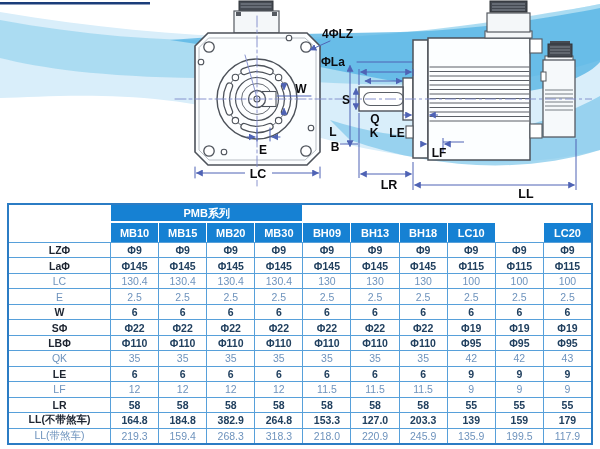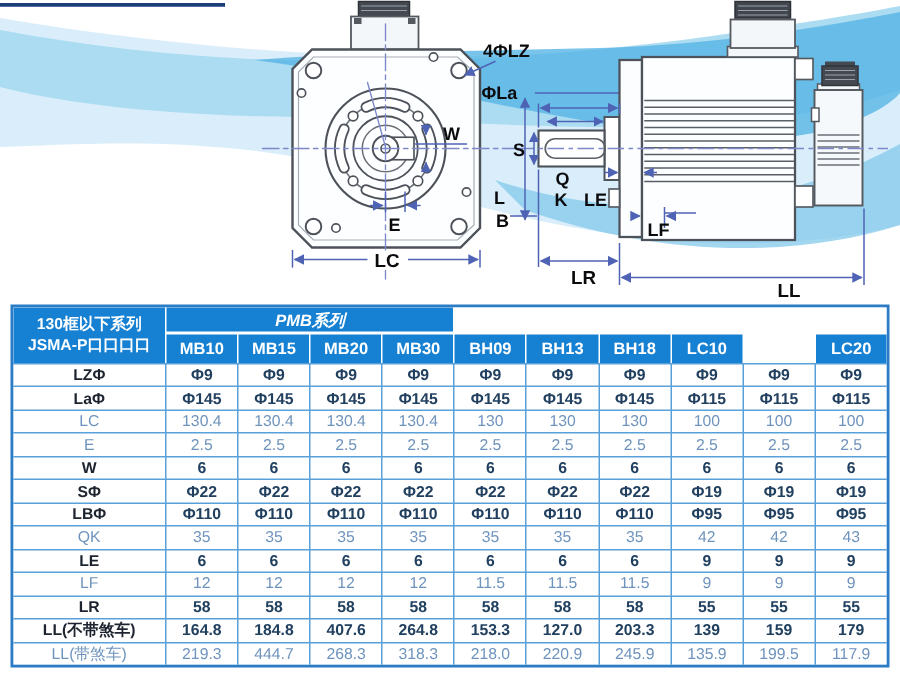--- a/index.html
+++ b/index.html
@@ -223,25 +223,21 @@
       <text class="dim" font-size="12" x="263" y="154" text-anchor="middle">E</text>
       <text class="dim" font-size="12" x="439" y="157" text-anchor="middle">LF</text>
       <text class="dim" font-size="12.5" x="258" y="178" text-anchor="middle">LC</text>
       <text class="dim" font-size="12.5" x="389" y="189" text-anchor="middle">LR</text>
       <text class="dim" font-size="12.5" x="526" y="198" text-anchor="middle">LL</text>
     </g>
   </svg>
 
   <div class="tbl">
     <div class="thead" id="thead">
-        <div class="hcell corner">
-          <span>130框以下系列</span>
-          <span>JSMA-P口口口口</span>
-        </div>
-        <div class="hcell group" style="grid-area: 1 / 2 / auto / span 4; font-style: italic;">PMB系列</div>
+        <div class="hcell group" style="grid-area: 1 / 2 / auto / span 4;">PMB系列</div>
         <div class="hcell model" style="grid-area: 2 / 2;">MB10</div>
         <div class="hcell model" style="grid-area: 2 / 3;">MB15</div>
         <div class="hcell model" style="grid-area: 2 / 4;">MB20</div>
         <div class="hcell model" style="grid-area: 2 / 5;">MB30</div>
         <div class="hcell model" style="grid-area: 2 / 6;">BH09</div>
         <div class="hcell model" style="grid-area: 2 / 7;">BH13</div>
         <div class="hcell model" style="grid-area: 2 / 8;">BH18</div>
         <div class="hcell model" style="grid-area: 2 / 9;">LC10</div>
         <div class="hcell model" style="grid-area: 2 / 10; margin-top: 37px;">LC15</div>
         <div class="hcell model" style="grid-area: 2 / 11;">LC20</div>
@@ -364,31 +360,31 @@
         <div class="rowdark" style="display: contents;"><div class="cell">58</div></div>
         <div class="rowdark" style="display: contents;"><div class="cell">58</div></div>
         <div class="rowdark" style="display: contents;"><div class="cell">58</div></div>
         <div class="rowdark" style="display: contents;"><div class="cell">58</div></div>
         <div class="rowdark" style="display: contents;"><div class="cell">55</div></div>
         <div class="rowdark" style="display: contents;"><div class="cell">55</div></div>
         <div class="rowdark" style="display: contents;"><div class="cell">55</div></div>
         <div class="rowdark" style="display: contents;"><div class="cell lab rowdark">LL(不带煞车)</div></div>
         <div class="rowdark" style="display: contents;"><div class="cell">164.8</div></div>
         <div class="rowdark" style="display: contents;"><div class="cell">184.8</div></div>
-        <div class="rowdark" style="display: contents;"><div class="cell">407.6</div></div>
+        <div class="rowdark" style="display: contents;"><div class="cell">382.9</div></div>
         <div class="rowdark" style="display: contents;"><div class="cell">264.8</div></div>
         <div class="rowdark" style="display: contents;"><div class="cell">153.3</div></div>
         <div class="rowdark" style="display: contents;"><div class="cell">127.0</div></div>
         <div class="rowdark" style="display: contents;"><div class="cell">203.3</div></div>
         <div class="rowdark" style="display: contents;"><div class="cell">139</div></div>
         <div class="rowdark" style="display: contents;"><div class="cell">159</div></div>
         <div class="rowdark" style="display: contents;"><div class="cell">179</div></div>
         <div class="rowmut" style="display: contents;"><div class="cell lab rowmut">LL(带煞车)</div></div>
         <div class="rowmut" style="display: contents;"><div class="cell">219.3</div></div>
-        <div class="rowmut" style="display: contents;"><div class="cell">444.7</div></div>
+        <div class="rowmut" style="display: contents;"><div class="cell">159.4</div></div>
         <div class="rowmut" style="display: contents;"><div class="cell">268.3</div></div>
         <div class="rowmut" style="display: contents;"><div class="cell">318.3</div></div>
         <div class="rowmut" style="display: contents;"><div class="cell">218.0</div></div>
         <div class="rowmut" style="display: contents;"><div class="cell">220.9</div></div>
         <div class="rowmut" style="display: contents;"><div class="cell">245.9</div></div>
         <div class="rowmut" style="display: contents;"><div class="cell">135.9</div></div>
         <div class="rowmut" style="display: contents;"><div class="cell">199.5</div></div>
         <div class="rowmut" style="display: contents;"><div class="cell">117.9</div></div>
       </div>
   </div>

